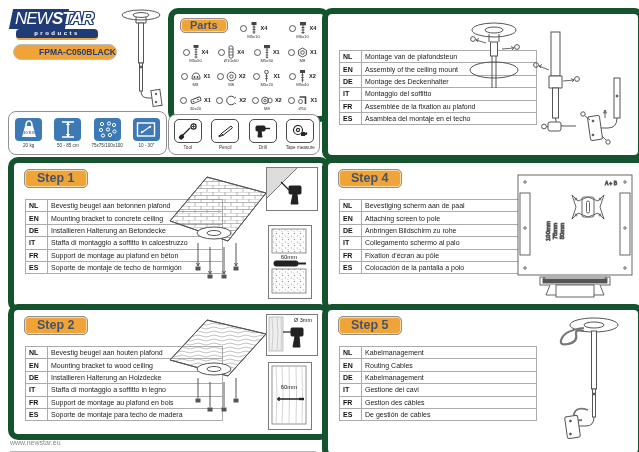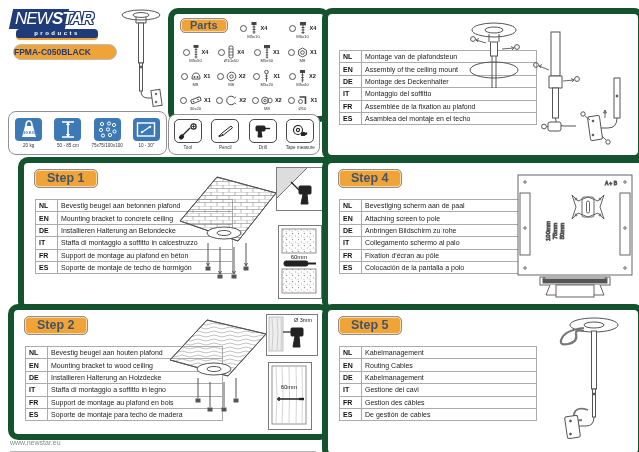--- a/index.html
+++ b/index.html
@@ -20,21 +20,21 @@
   
   .logo{position:absolute;left:10px;top:9px;width:104px;height:32px;}
   .logo-box{position:absolute;left:1px;top:0;width:56px;height:20px;background:#1F3C78;transform:skewX(-12deg);}
   .logo-new{position:absolute;left:5px;top:0px;font-style:italic;font-weight:normal;font-size:17px;color:#fff;letter-spacing:-1px;text-align:center;}
   .logo-star{position:absolute;left:42px;top:0px;font-style:italic;font-weight:bold;font-size:17px;color:#fff;letter-spacing:-1px;
              text-shadow:-1px 0 #1F3C78,1px 0 #1F3C78,0 -1px #1F3C78,0 1px #1F3C78,-1px -1px #1F3C78,1px 1px #1F3C78,-1px 1px #1F3C78,1px -1px #1F3C78;}
   .logo-products{position:absolute;left:6px;top:20px;width:82px;height:9px;background:#1F3C78;border-radius:4px;
                  border-bottom:2px solid #F0A337;color:#fff;font-size:6px;font-weight:bold;letter-spacing:2.5px;
                  text-align:center;line-height:9px;}
   .model-badge{position:absolute;left:13px;top:44px;width:102px;background:#F0A337;border:1px solid #bdbdbd;
-               border-radius:8px;color:#1F3C78;font-weight:bold;font-size:8.5px;text-align:left;padding:2px 0;}
+               border-radius:8px;color:#1F3C78;font-weight:bold;font-size:8.5px;text-align:right;padding:2px 0;}
 
   
   .strip{position:absolute;border:1px solid #919191;border-radius:8px;background:#fff;
          display:flex;justify-content:space-around;align-items:center;}
   .cell{display:flex;flex-direction:column;align-items:center;width:36px;}
   .cell .lbl{font-size:4.6px;color:#333;margin-top:1.5px;white-space:nowrap;}
   .icon-blue{width:27px;height:23px;background:#3D7AB5;border-radius:4px;display:flex;align-items:center;justify-content:center;}
   .icon-tool{width:26px;height:22px;background:#fff;border:1.6px solid #4a4a4a;border-radius:5px;display:flex;align-items:center;justify-content:center;}
 
   
@@ -359,21 +359,21 @@
             <circle cx="8" cy="7" r="1.6"></circle>
             <path d="M12.5 9 L17 11 M17 11 L15 11.8 M17 11 L16 9.4"></path>
             <rect x="11.5" y="10" width="3" height="2.4" fill="#222"></rect>
           </g>
         </svg>
     </div>
     <div class="lbl">Tape measure</div>
   </div>
 </div>
 
-<div class="panel" style="left:18px;top:157px;width:310px;height:143px;text-decoration:underline;">
+<div class="panel" style="left:8px;top:157px;width:310px;height:143px;text-decoration:underline;">
   <div class="badge">Step 1</div>
   <table class="lang-table">
     <tbody>
         <tr>
           <td class="code">NL</td>
           <td>Bevestig beugel aan betonnen plafond</td>
         </tr>
     <tr>
           <td class="code">EN</td>
           <td>Mounting bracket to concrete ceiling</td>

